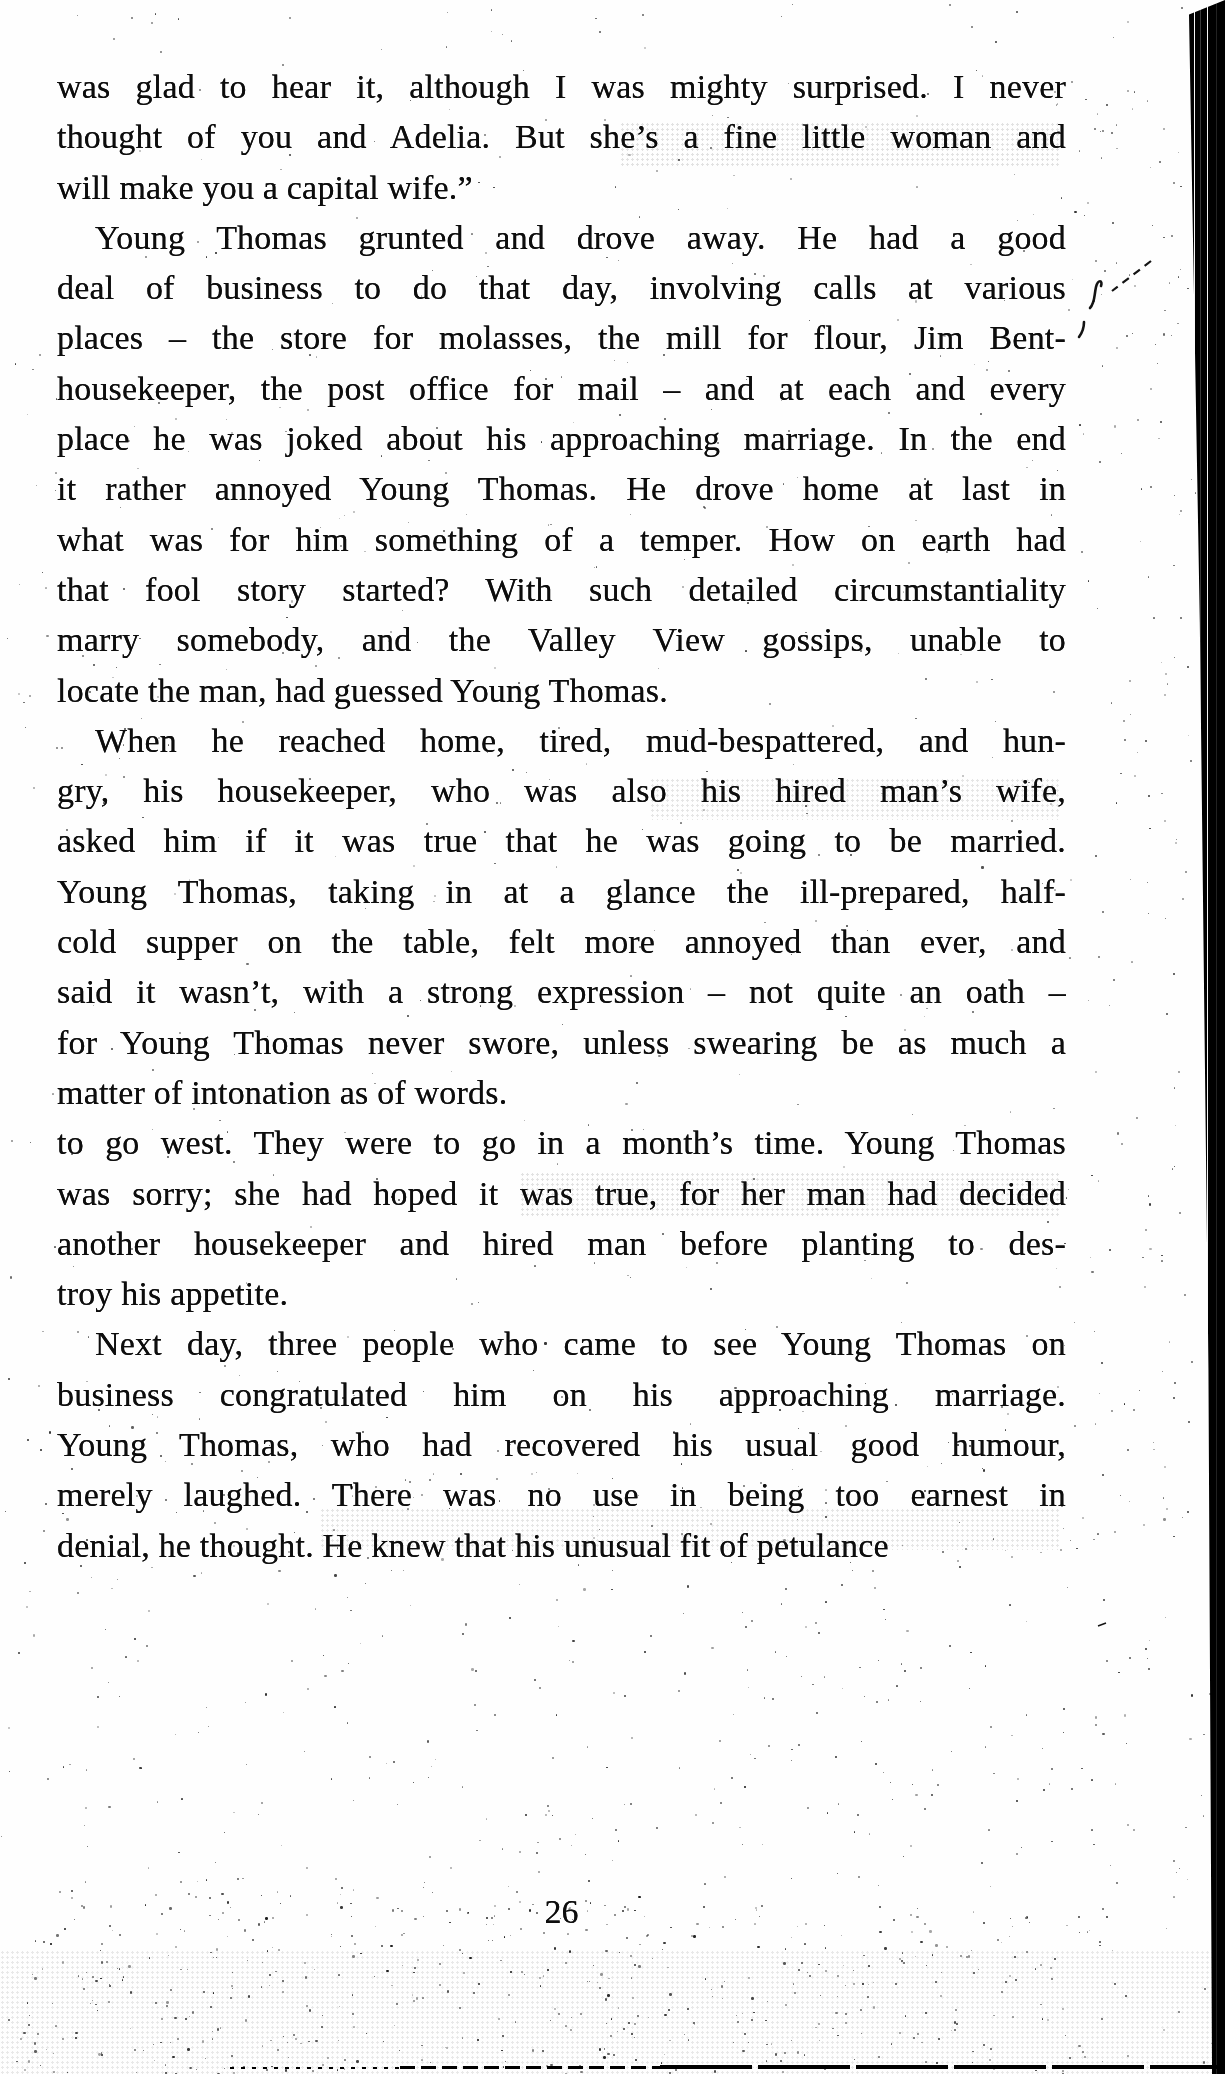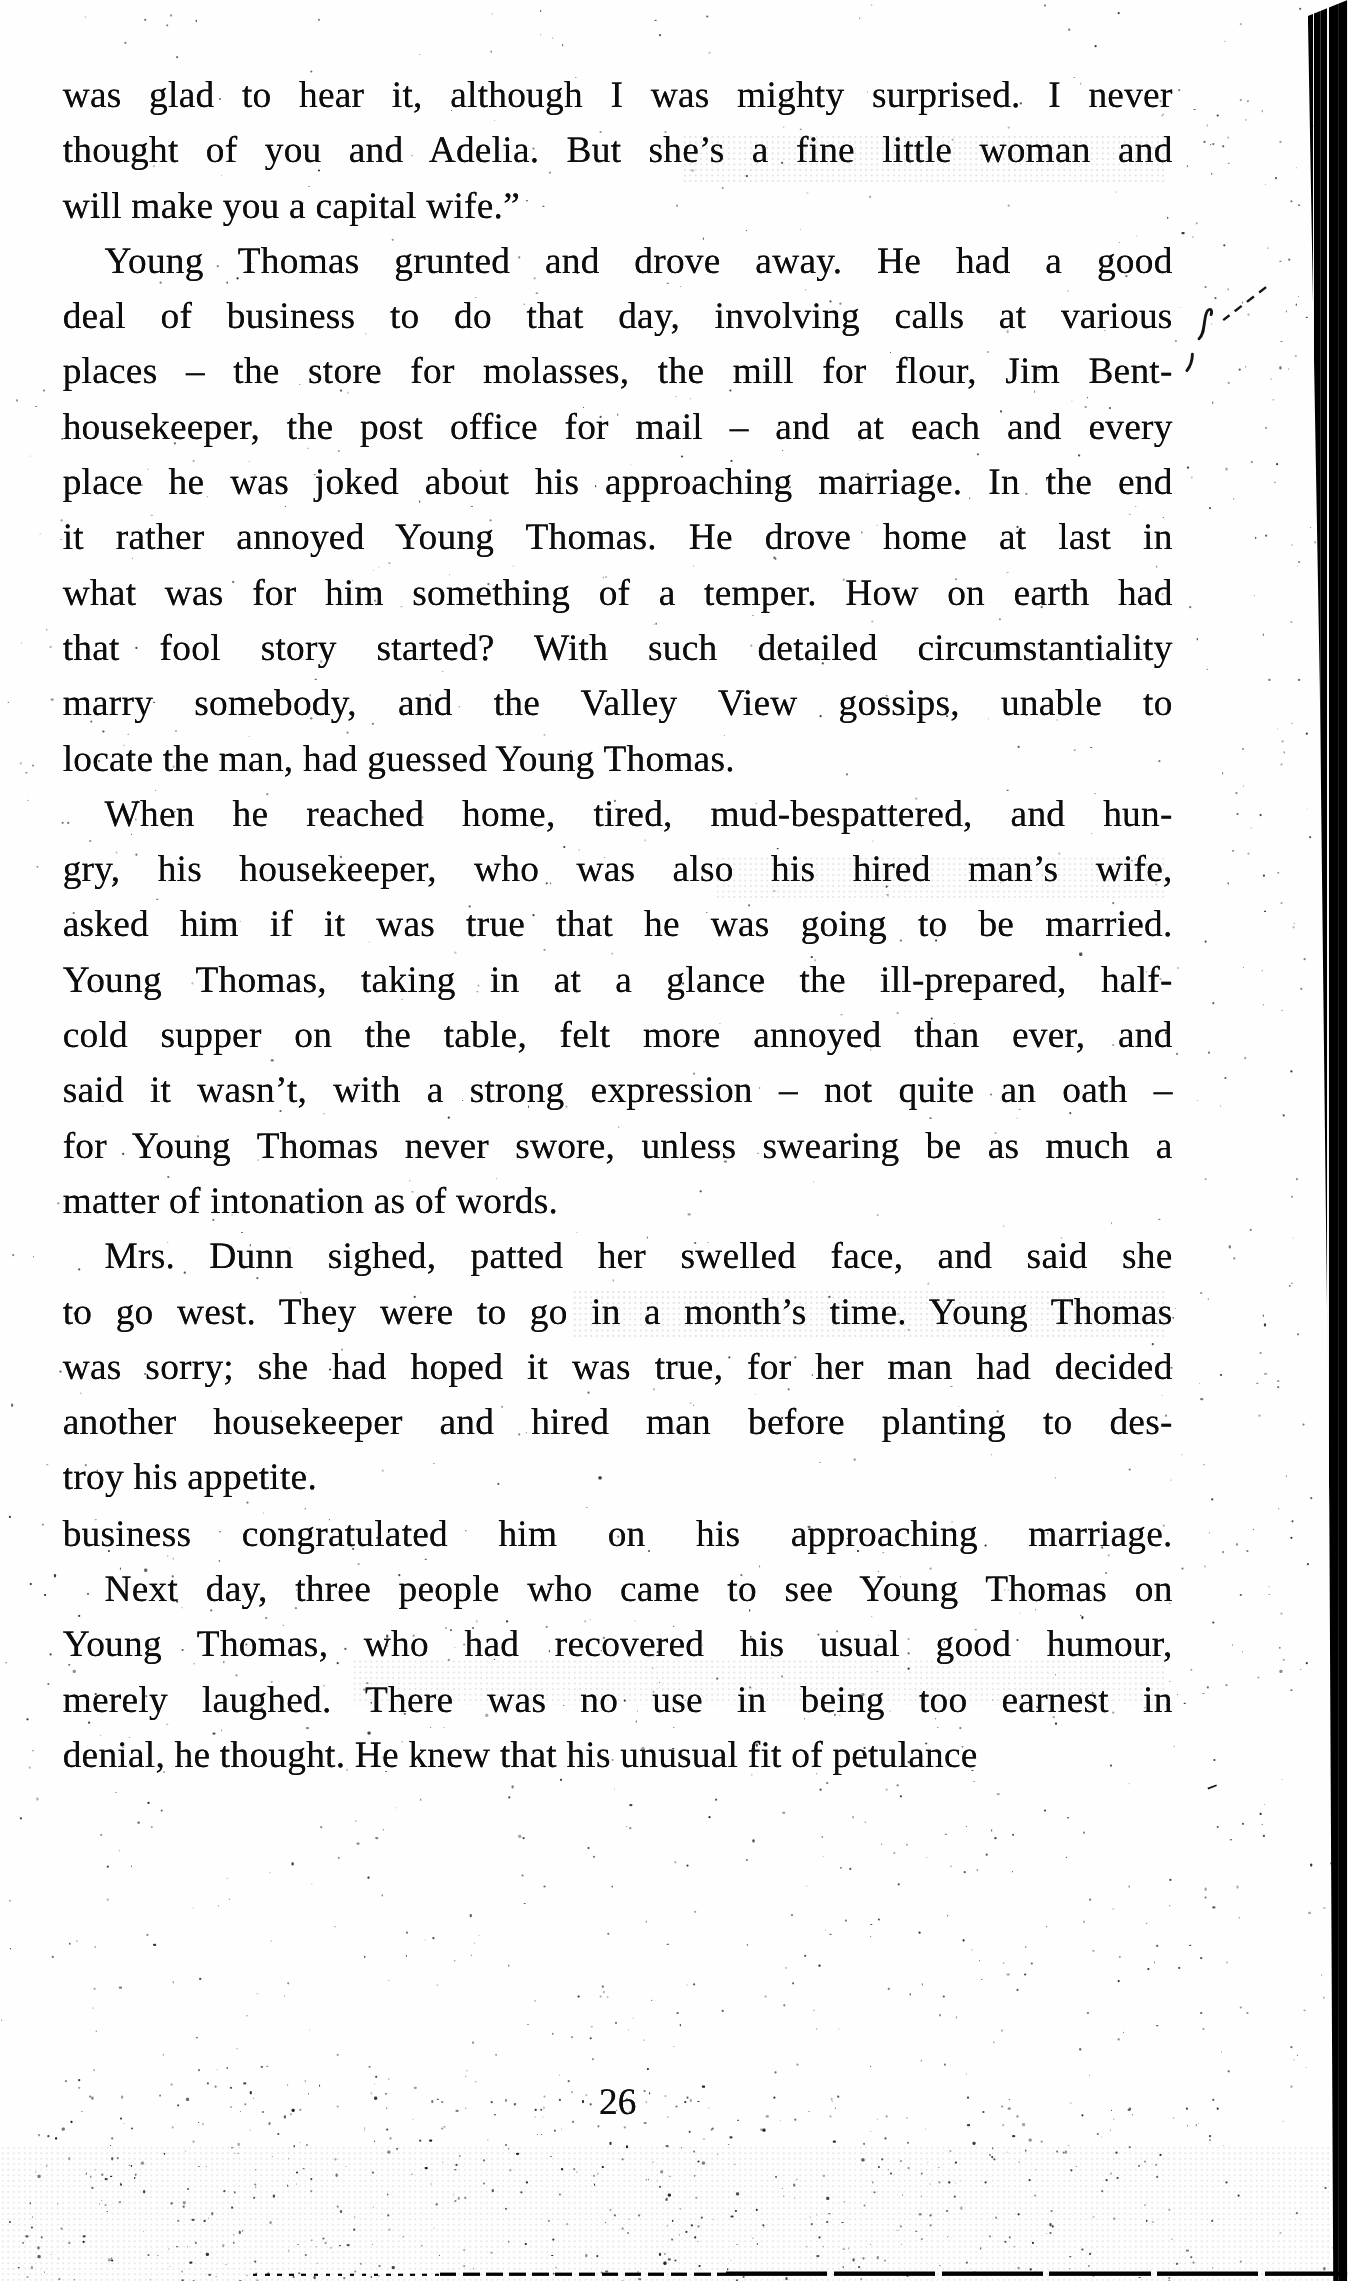--- a/index.html
+++ b/index.html
@@ -88,27 +88,26 @@
       <div class="line">marry somebody, and the Valley View gossips, unable to</div>
       <div class="line last">locate the man, had guessed Young Thomas.</div>
       <div class="line indent">When he reached home, tired, mud-bespattered, and hun-</div>
       <div class="line">gry, his housekeeper, who was also his hired man’s wife,</div>
       <div class="line">asked him if it was true that he was going to be married.</div>
       <div class="line">Young Thomas, taking in at a glance the ill-prepared, half-</div>
       <div class="line">cold supper on the table, felt more annoyed than ever, and</div>
       <div class="line">said it wasn’t, with a strong expression – not quite an oath –</div>
       <div class="line">for Young Thomas never swore, unless swearing be as much a</div>
       <div class="line last">matter of intonation as of words.</div>
-      <div class="line indent">Mrs. Dunn sighed, patted her swelled face, and said she</div>
       <div class="line">to go west. They were to go in a month’s time. Young Thomas</div>
       <div class="line">was sorry; she had hoped it was true, for her man had decided</div>
       <div class="line">another housekeeper and hired man before planting to des-</div>
       <div class="line last">troy his appetite.</div>
+      <div class="line indent">Next day, three people who came to see Young Thomas on</div>
       <div class="line">business congratulated him on his approaching marriage.</div>
-      <div class="line indent">Next day, three people who came to see Young Thomas on</div>
       <div class="line">Young Thomas, who had recovered his usual good humour,</div>
       <div class="line">merely laughed. There was no use in being too earnest in</div>
       <div class="line last">denial, he thought. He knew that his unusual fit of petulance</div>
     </div>
 
   <div class="page-number">26</div>
 
   <div class="haze" style="left:620px;top:122px;width:440px;height:44px;opacity:.5"></div>
   <div class="haze" style="left:650px;top:778px;width:410px;height:42px;opacity:.45"></div>
   <div class="haze" style="left:520px;top:1172px;width:540px;height:44px;opacity:.5"></div>

